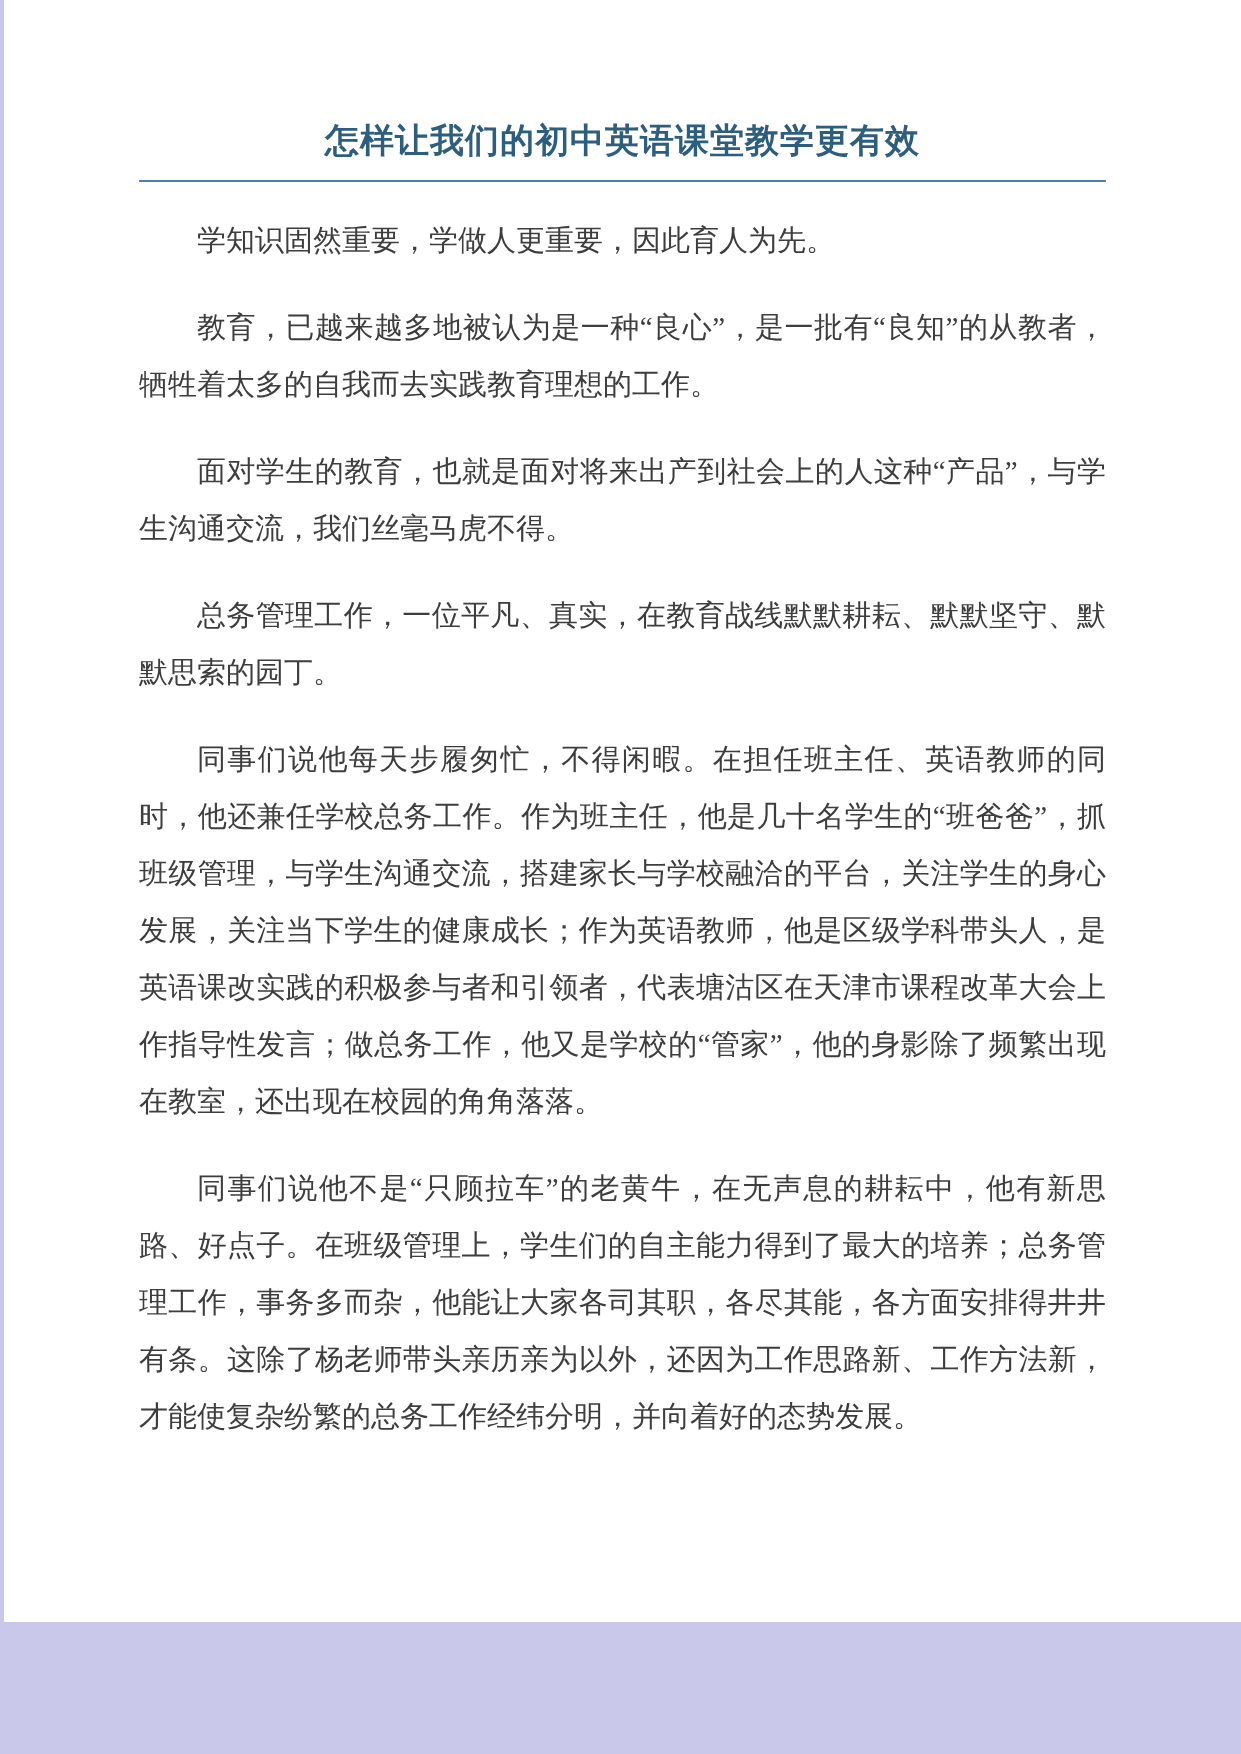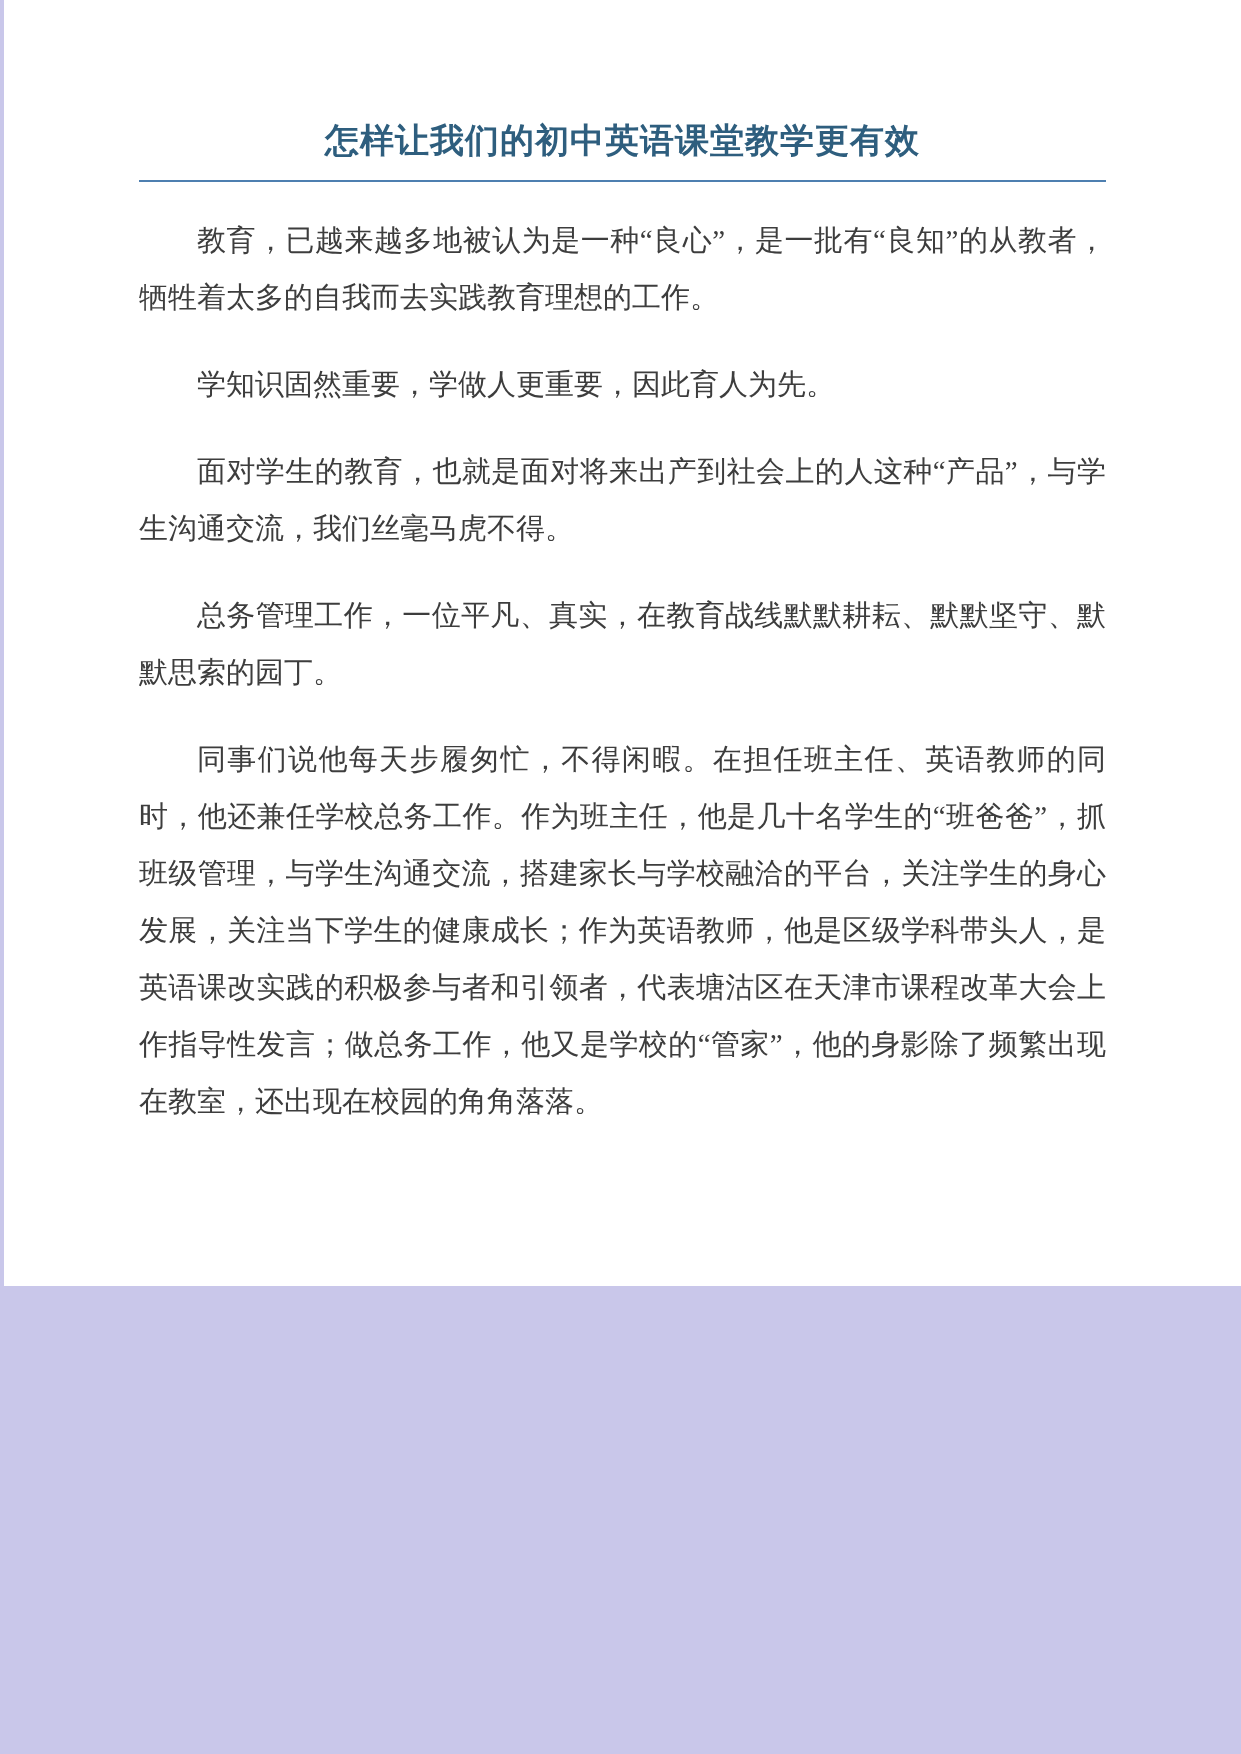--- a/index.html
+++ b/index.html
@@ -15,21 +15,21 @@
     height: 1754px;
     font-family: "Liberation Serif", "DejaVu Serif", serif;
     background: var(--margin-background);
     overflow: hidden;
   }
   .page {
     position: absolute;
     top: 0;
     left: 4px;
     width: 1237px;
-    height: 1286px;
+    height: 1622px;
     background: var(--page-background);
     padding: 118px 135px 60px 135px;
   }
   .doc-title {
     text-align: center;
     font-size: 34px;
     font-weight: bold;
     letter-spacing: 1px;
     color: var(--title-color);
     margin-bottom: 16px;
@@ -57,19 +57,20 @@
     margin-bottom: 30px;
   }
 </style>
 </head>
 <body>
 
 <div class="page">
   <h1 class="doc-title">怎样让我们的初中英语课堂教学更有效</h1>
   <hr class="title-rule">
   <div class="doc-body">
+      <p class="para">学知识固然重要，学做人更重要，因此育人为先。</p>
       <p class="para">教育，已越来越多地被认为是一种“良心”，是一批有“良知”的从教者，牺牲着太多的自我而去实践教育理想的工作。</p>
-      <p class="para">学知识固然重要，学做人更重要，因此育人为先。</p>
       <p class="para">面对学生的教育，也就是面对将来出产到社会上的人这种“产品”，与学生沟通交流，我们丝毫马虎不得。</p>
       <p class="para">总务管理工作，一位平凡、真实，在教育战线默默耕耘、默默坚守、默默思索的园丁。</p>
       <p class="para">同事们说他每天步履匆忙，不得闲暇。在担任班主任、英语教师的同时，他还兼任学校总务工作。作为班主任，他是几十名学生的“班爸爸”，抓班级管理，与学生沟通交流，搭建家长与学校融洽的平台，关注学生的身心发展，关注当下学生的健康成长；作为英语教师，他是区级学科带头人，是英语课改实践的积极参与者和引领者，代表塘沽区在天津市课程改革大会上作指导性发言；做总务工作，他又是学校的“管家”，他的身影除了频繁出现在教室，还出现在校园的角角落落。</p>
+      <p class="para">同事们说他不是“只顾拉车”的老黄牛，在无声息的耕耘中，他有新思路、好点子。在班级管理上，学生们的自主能力得到了最大的培养；总务管理工作，事务多而杂，他能让大家各司其职，各尽其能，各方面安排得井井有条。这除了杨老师带头亲历亲为以外，还因为工作思路新、工作方法新，才能使复杂纷繁的总务工作经纬分明，并向着好的态势发展。</p>
     </div>
 </div>
 
 </body></html>

